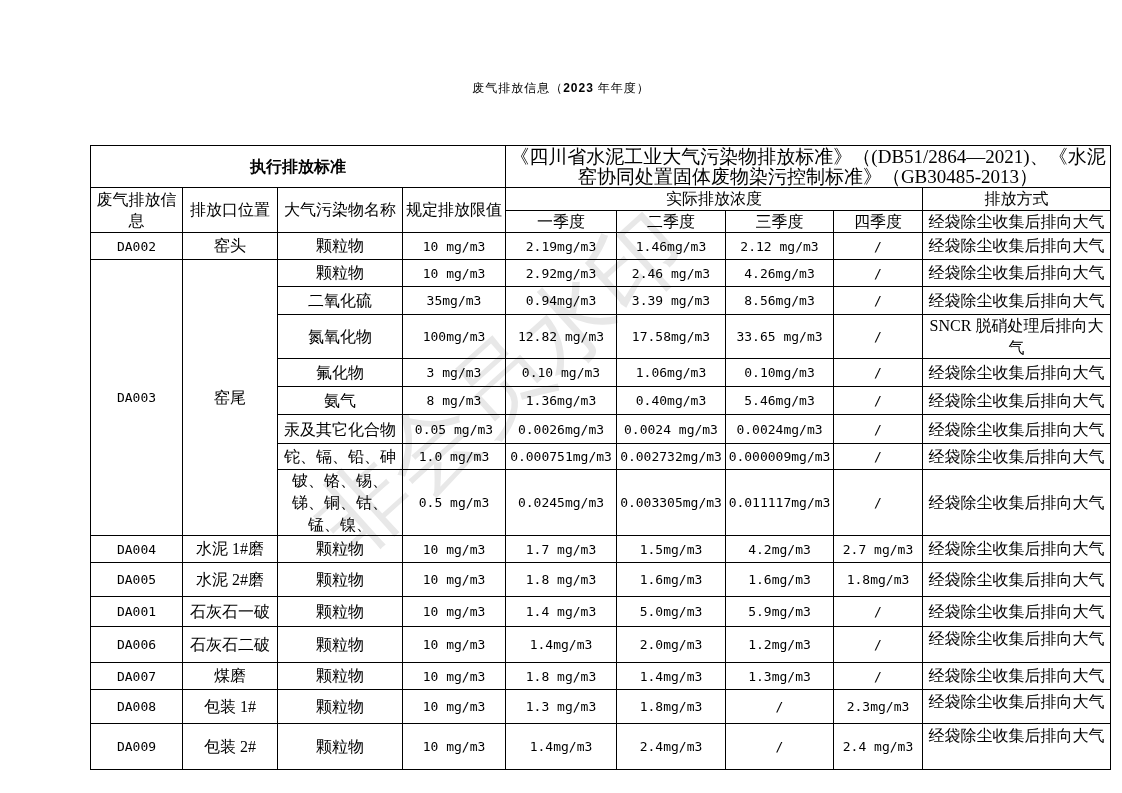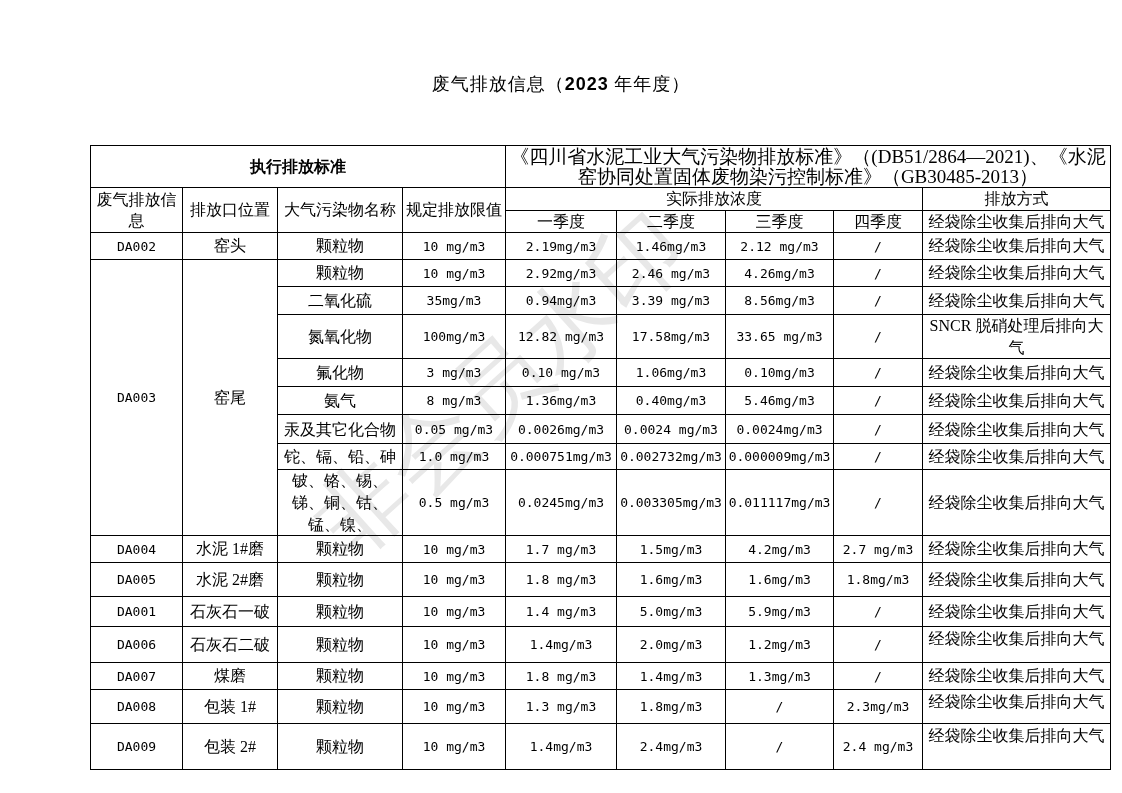--- a/index.html
+++ b/index.html
@@ -9,22 +9,22 @@
     font-family:"Liberation Serif","DejaVu Serif",serif;
   }
   .watermark {
     position:absolute; left:200px; top:325px; width:600px; height:120px;
     display:flex; align-items:center; justify-content:center;
     transform:rotate(-42deg);
     font-size:92px; color:#e8e8e8; white-space:nowrap;
     z-index:0; user-select:none;
   }
   .doc-title {
-    position:absolute; top:72px; left:50%; transform:translateX(-50%);
-    font-size:18px; letter-spacing:1px; white-space:nowrap; z-index:1;
+    position:absolute; top:80px; left:50%; transform:translateX(-50%);
+    font-size:12px; letter-spacing:1px; white-space:nowrap; z-index:1;
   }
   .doc-title .yr { font-family:"Liberation Sans",sans-serif; font-weight:bold; }
   table.main {
     position:absolute; left:90px; top:145px; width:1020px;
     border-collapse:collapse; table-layout:fixed; z-index:1;
     background:transparent;
   }
   table.main td {
     border:1px solid #000; text-align:center; vertical-align:middle;
     padding:0; overflow:hidden;

